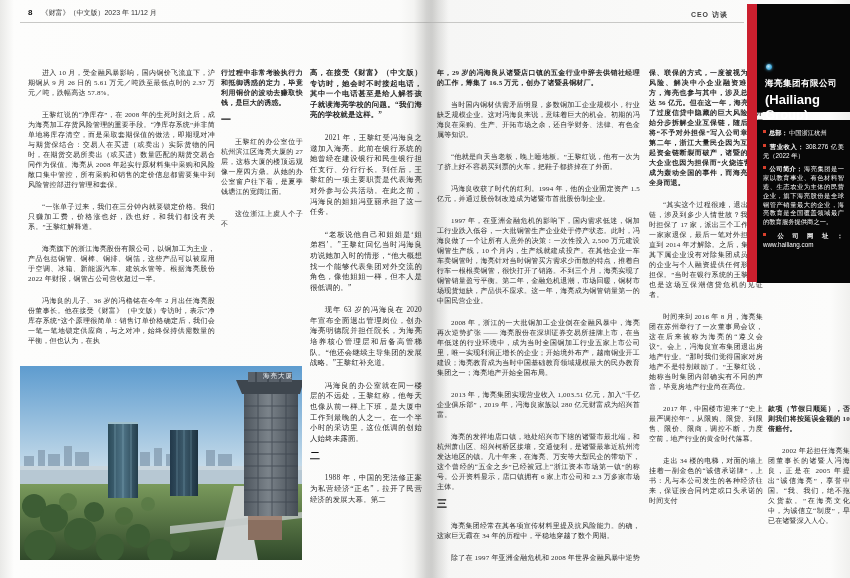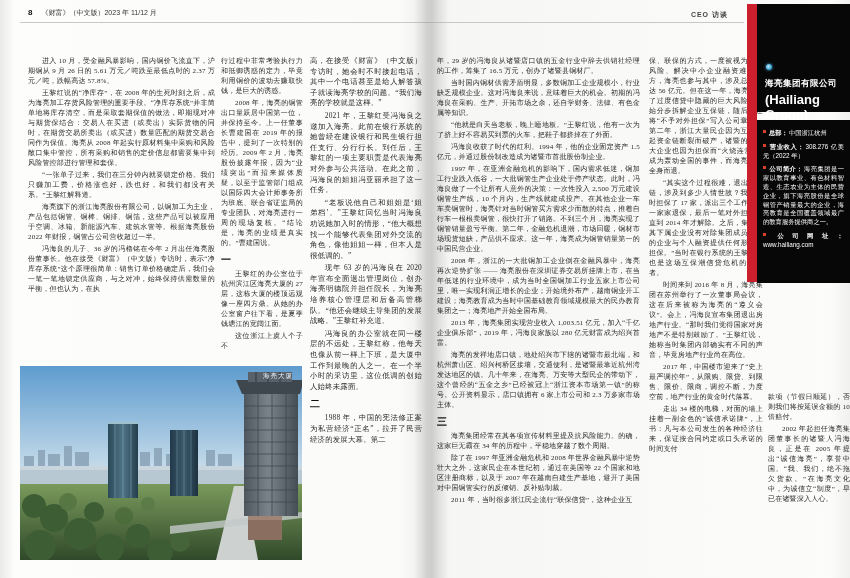--- a/index.html
+++ b/index.html
@@ -4,22 +4,22 @@
 <style>
   html,body{margin:0;padding:0;width:850px;height:578px;overflow:hidden;background:#efefed;}
   .spread{position:absolute;left:0;top:0;width:850px;height:578px;
     background:linear-gradient(to right,#e9e9e7 0,#fdfdfc 14px,#fbfbfa 400px,#eeeeec 424px,#e2e2e0 432px,#f6f6f5 448px,#fcfcfb 830px,#f0f0ee 850px);
     font-family:"Liberation Serif","DejaVu Serif",serif;color:#2a2a2a;}
   .hdr-left{position:absolute;left:28px;top:8px;font-family:"Liberation Sans","DejaVu Sans",sans-serif;font-size:7px;color:#333;}
   .hdr-left .pn{font-weight:bold;font-size:8px;margin-right:9px;color:#111;}
   .hdr-right{position:absolute;top:10px;right:122px;font-family:"Liberation Sans","DejaVu Sans",sans-serif;font-size:7px;font-weight:bold;letter-spacing:1px;color:#444;}
   .hdr-rule{position:absolute;left:20px;top:22px;width:724px;height:1px;background:#c8c8c6;}
   .col{position:absolute;overflow:hidden;text-align:justify;font-size:7px;line-height:10px;letter-spacing:.2px;}
-  .para{margin:0 0 2px 0;text-indent:2em;}
-  .para.noind{text-indent:0;}
+  .para{margin:12px 0 2px 0;text-indent:2em;}
+  .para.noind{text-indent:0;font-weight:bold;}
   .secnum{font-weight:bold;font-size:10px;line-height:10px;margin:7px 0 4px 0;color:#111;}
   .lp-c1{left:28px;top:56px;width:187px;height:302px;}
   .lp-c2{left:221px;top:56px;width:82px;height:312px;}
   .lp-c3{left:310px;top:56px;width:112px;height:506px;font-size:7.4px;line-height:10.6px;}
   .rp-c1{left:437px;top:56px;width:203px;height:506px;}
   .rp-c2{left:649px;top:56px;width:114px;height:508px;}
   .rp-c3b{left:768px;top:392px;width:82px;height:182px;}
   .photo{position:absolute;left:20px;top:366px;width:282px;height:194px;overflow:hidden;}
   .photo-caption{position:absolute;top:6px;right:9px;color:#f4f7f9;font-size:6.5px;letter-spacing:1px;font-family:"Liberation Sans","DejaVu Sans",sans-serif;text-shadow:0 0 2px rgba(60,90,120,.6);}
   .red-stripe{position:absolute;left:747px;top:4px;width:10px;height:278px;background:#cb1f2e;}
@@ -51,21 +51,20 @@
 
   <div class="col lp-c1">
       <p class="para">进入 10 月，受金融风暴影响，国内铜价飞流直下，沪期铜从 9 月 26 日的 5.61 万元／吨跌至最低点时的 2.37 万元／吨，跌幅高达 57.8%。</p>
       <p class="para">王黎红说的“净库存”，在 2008 年的生死时刻之后，成为海亮加工存货风险管理的重要手段。“净库存系统”并非简单地将库存清空，而是采取套期保值的做法，即期现对冲与期货保结合：交易人在买进（或卖出）实际货物的同时，在期货交易所卖出（或买进）数量匹配的期货交易合同作为保值。海亮从 2008 年起实行原材料集中采购和风险敞口集中管控，所有采购和销售的定价信息都需要集中到风险管控部进行管理和套保。</p>
       <p class="para">“一张单子过来，我们在三分钟内就要锁定价格。我们只赚加工费，价格涨也好，跌也好，和我们都没有关系。”王黎红解释道。</p>
       <p class="para">海亮旗下的浙江海亮股份有限公司，以铜加工为主业，产品包括铜管、铜棒、铜排、铜箔，这些产品可以被应用于空调、冰箱、新能源汽车、建筑水管等。根据海亮股份 2022 年财报，铜管占公司营收超过一半。</p>
       <p class="para">冯海良的儿子、36 岁的冯橹铭在今年 2 月出任海亮股份董事长。他在接受《财富》（中文版）专访时，表示“净库存系统”这个原理很简单：销售订单价格确定后，我们会一笔一笔地锁定供应商，与之对冲，始终保持供需数量的平衡，但也认为，在执</p>
     </div>
   <div class="col lp-c2">
       <p class="para noind">行过程中非常考验执行力和抵御诱惑的定力，毕竟利用铜价的波动去赚取快钱，是巨大的诱惑。</p>
-      <p class="para">2008 年，海亮的铜管出口量跃居中国第一位，并保持至今。上一任董事长曹建国在 2019 年的报告中，提到了一次特别的经历。2009 年 2 月，海亮股份披露年报，因为“业绩突出”而招来媒体质疑，以至于监管部门组成以国际四大会计师事务所为班底、联合省证监局的专业团队，对海亮进行一周的现场复核。“结论是，海亮的业绩是真实的。”曹建国说。</p>
       <div class="secnum">一</div>
       <p class="para">王黎红的办公室位于杭州滨江区海亮大厦的 27 层，这栋大厦的楼顶远观像一座四方鼎。从她的办公室窗户往下看，是夏季钱塘江的宽阔江面。</p>
       <p class="para">这位浙江上虞人个子不</p>
     </div>
   <div class="col lp-c3">
       <p class="para noind">高，在接受《财富》（中文版）专访时，她会时不时接起电话，其中一个电话甚至是给人解答孩子就读海亮学校的问题。“我们海亮的学校就是这样。”</p>
       <p class="para">2021 年，王黎红受冯海良之邀加入海亮。此前在银行系统的她曾经在建设银行和民生银行担任支行、分行行长。到任后，王黎红的一项主要职责是代表海亮对外参与公共活动。在此之前，冯海良的姐姐冯亚丽承担了这一任务。</p>
       <p class="para">“老板说他自己和姐姐是‘姐弟档’。”王黎红回忆当时冯海良劝说她加入时的情形，“他大概想找一个能够代表集团对外交流的角色，像他姐姐一样，但本人是很低调的。”</p>
       <p class="para">现年 63 岁的冯海良在 2020 年宣布全面退出管理岗位，创办海亮明德院并担任院长，为海亮培养核心管理层和后备高管梯队。“他还会继续主导集团的发展战略。”王黎红补充道。</p>
       <p class="para">冯海良的办公室就在同一楼层的不远处，王黎红称，他每天也像从前一样上下班，是大厦中工作到最晚的人之一。在一个半小时的采访里，这位低调的创始人始终未露面。</p>

